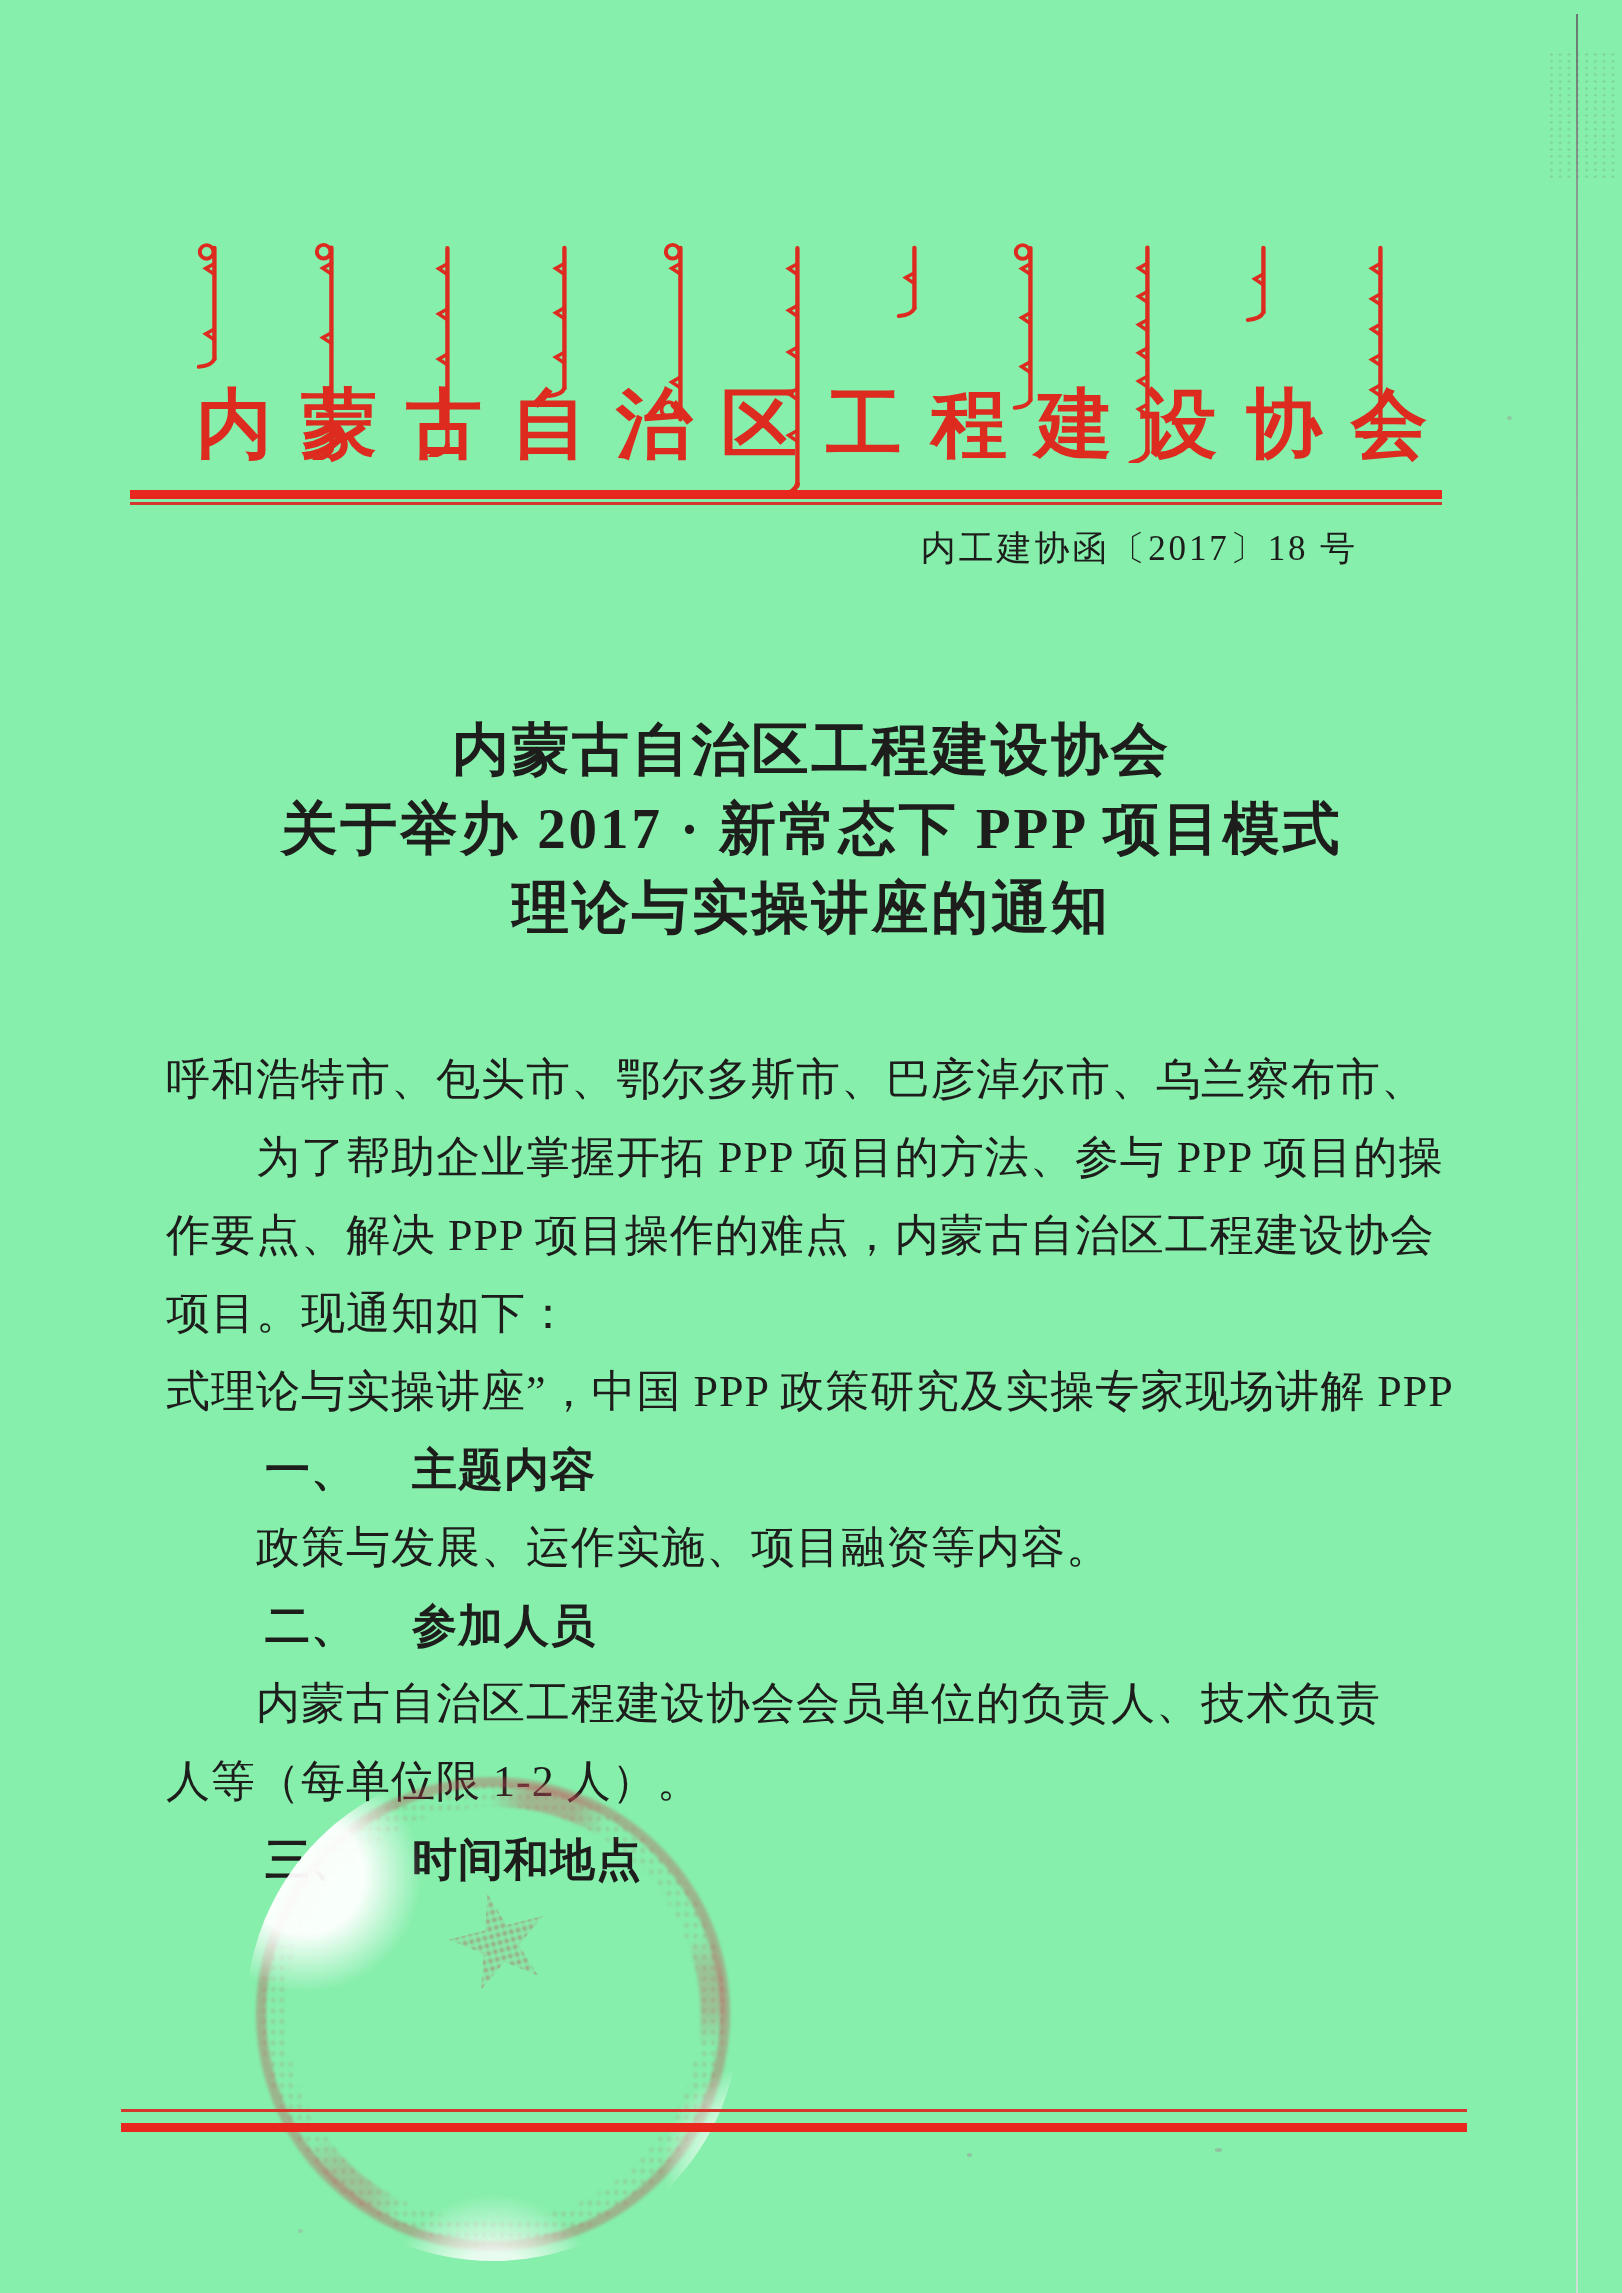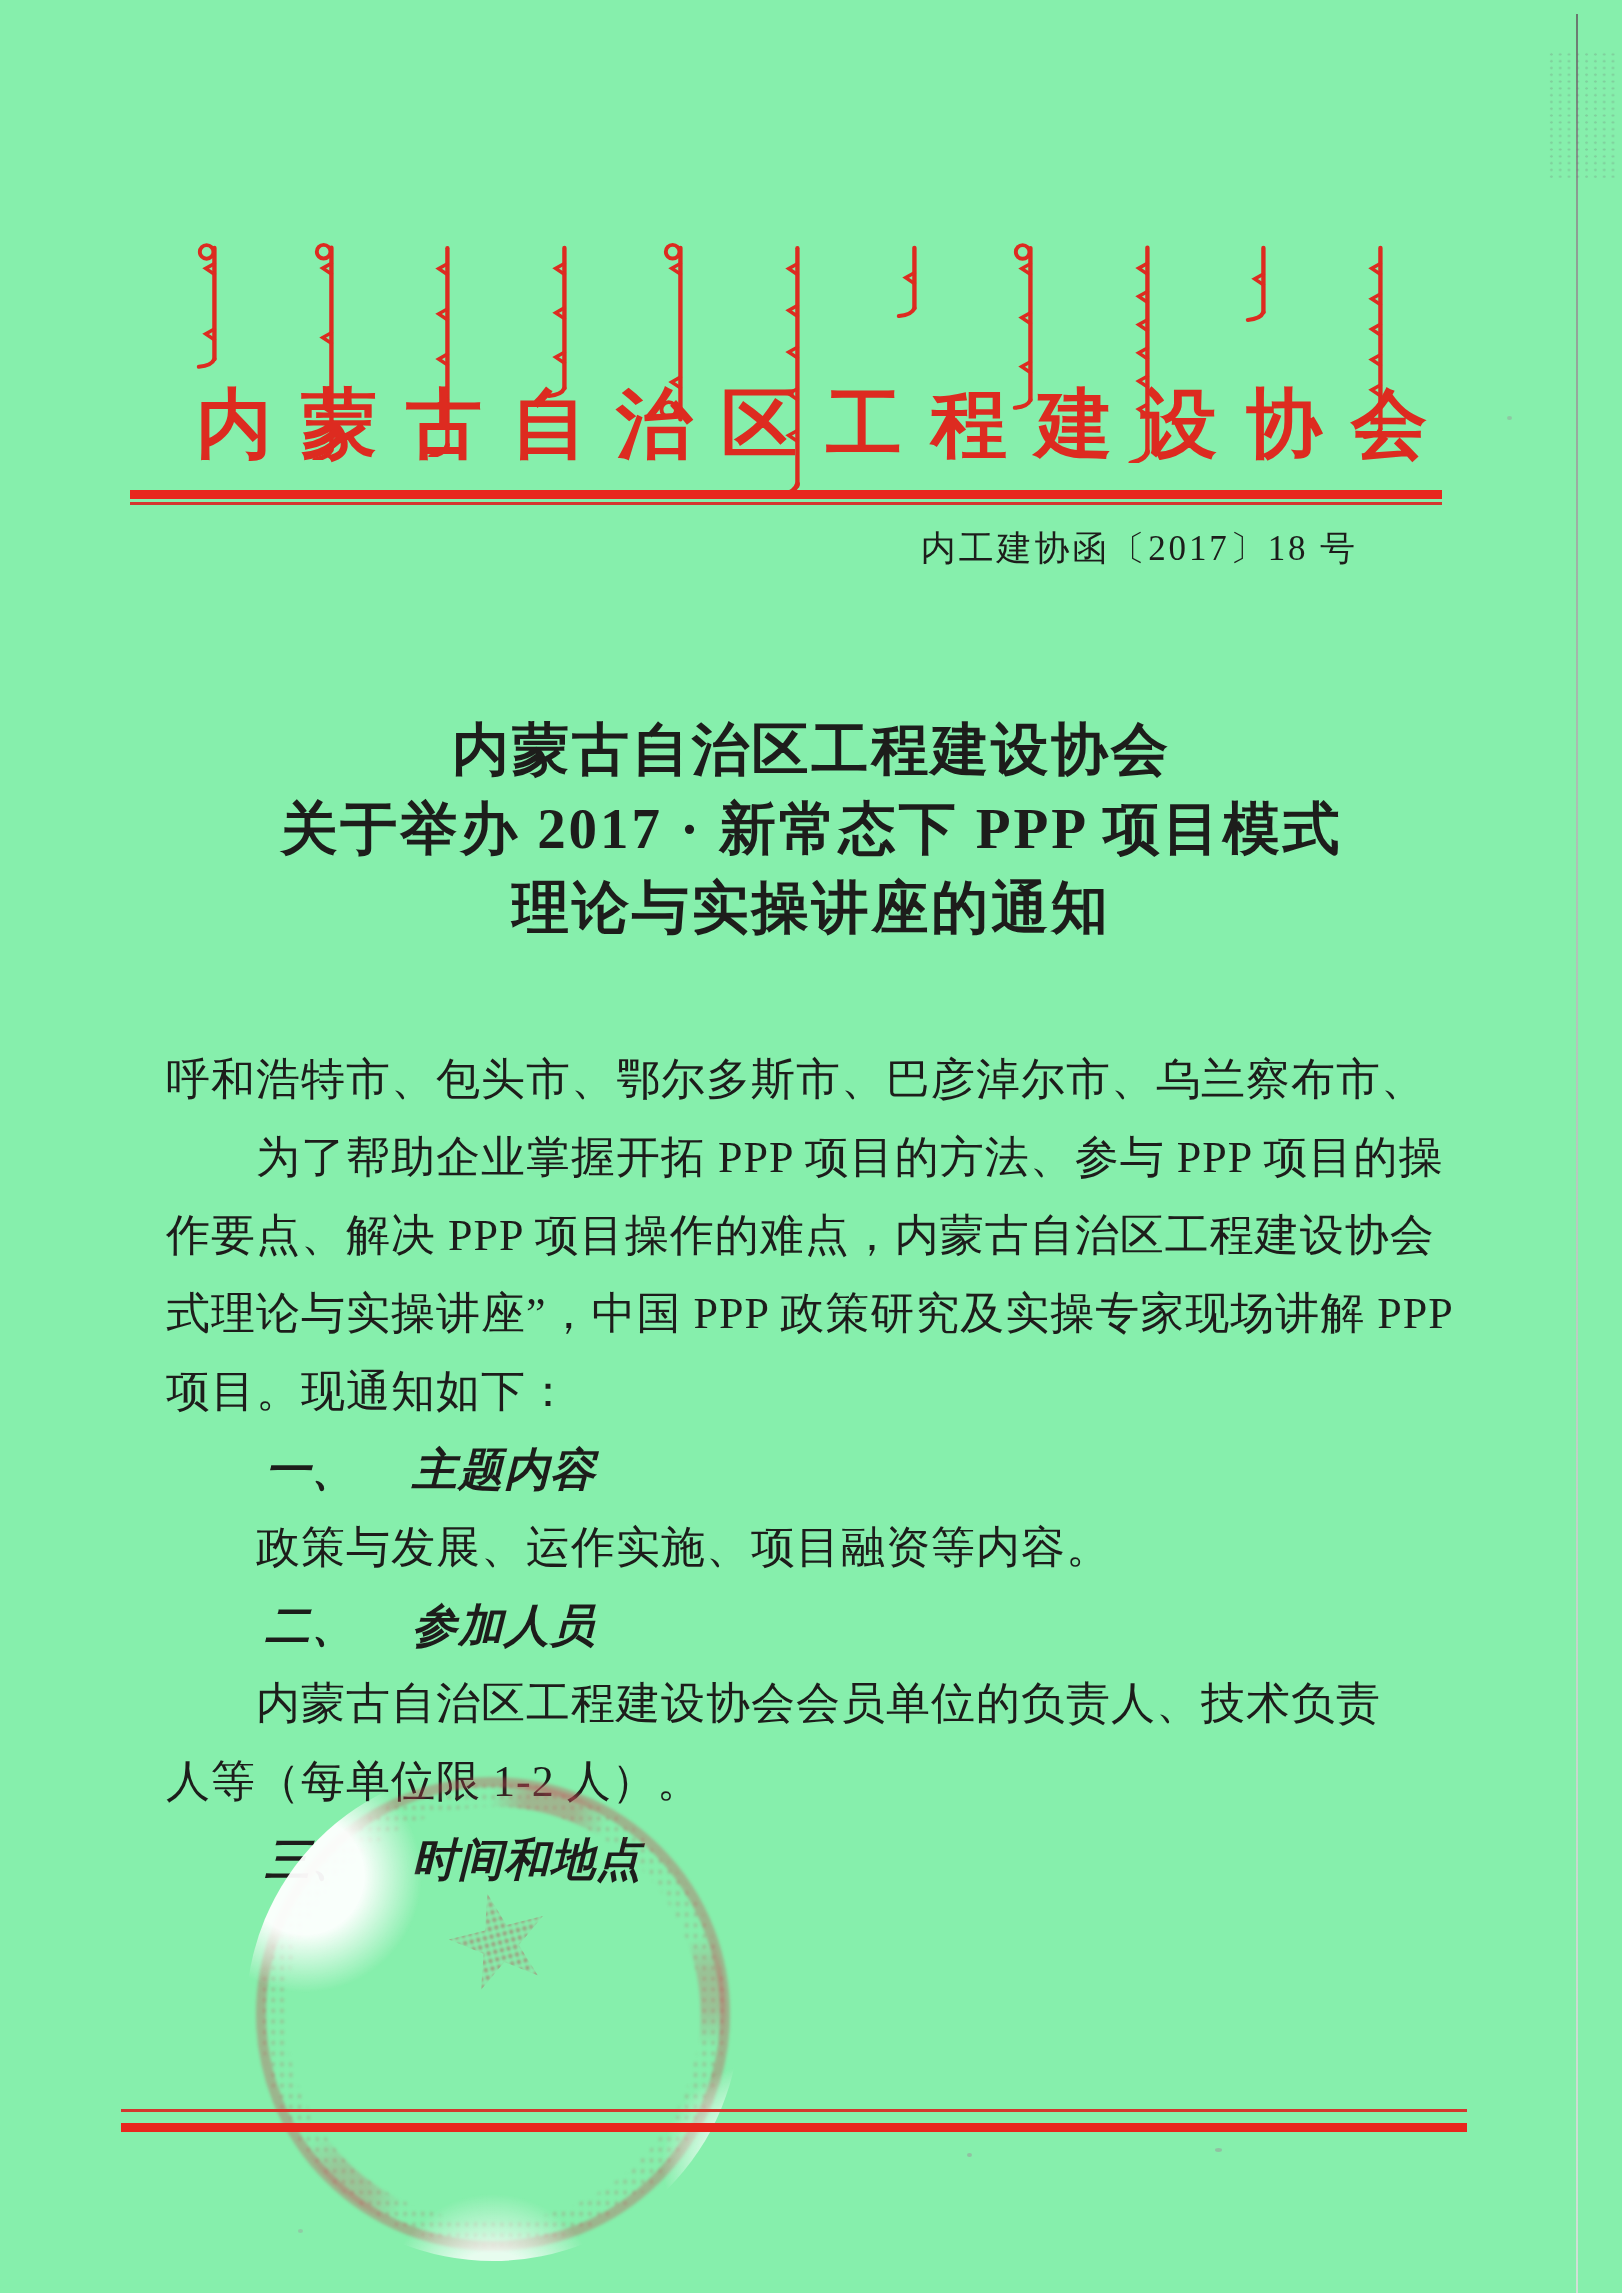--- a/index.html
+++ b/index.html
@@ -45,21 +45,21 @@
     font-size:57px;line-height:79px;letter-spacing:2.9px;
     white-space:nowrap;
   }
   
   .body-text{
     position:absolute;left:166px;top:1041px;width:1268px;
     font-size:44px;line-height:78px;letter-spacing:1px;
   }
   .line{white-space:nowrap;height:78px;}
   .line.indent{text-indent:90px;}
-  .line.heading{font-family:"Liberation Sans","DejaVu Sans",sans-serif;font-weight:bold;padding-left:99px;font-size:45px;font-style:italic;}
+  .line.heading{font-family:"Liberation Sans","DejaVu Sans",sans-serif;font-weight:bold;padding-left:99px;font-size:45px;}
   .line.heading .h-num{margin-right:55px;}
   
   .seal{position:absolute;left:256px;top:1777px;width:474px;height:474px;pointer-events:none;}
   .seal-ring{
     position:absolute;inset:0;border-radius:50%;
     border:10.7px solid rgba(198,70,82,0.34);
     filter:blur(1.6px);
   }
   .seal-ring::after{ 
     content:"";position:absolute;inset:-5.9px;border-radius:50%;
@@ -209,22 +209,22 @@
   <div class="doc-title">
     <div>内蒙古自治区工程建设协会</div>
     <div>关于举办 2017 · 新常态下 PPP 项目模式</div>
     <div>理论与实操讲座的通知</div>
   </div>
 
   <div class="body-text">
     <div class="line flush">呼和浩特市、包头市、鄂尔多斯市、巴彦淖尔市、乌兰察布市、</div>
     <div class="line indent">为了帮助企业掌握开拓 PPP 项目的方法、参与 PPP 项目的操</div>
     <div class="line flush">作要点、解决 PPP 项目操作的难点，内蒙古自治区工程建设协会</div>
+    <div class="line flush">项目。现通知如下：</div>
     <div class="line flush">式理论与实操讲座”，中国 PPP 政策研究及实操专家现场讲解 PPP</div>
-    <div class="line flush">项目。现通知如下：</div>
     <div class="line heading">
       <span class="h-num">一、</span><span class="h-tit">主题内容</span>
     </div>
     <div class="line indent">政策与发展、运作实施、项目融资等内容。</div>
     <div class="line heading">
       <span class="h-num">二、</span><span class="h-tit">参加人员</span>
     </div>
     <div class="line indent">内蒙古自治区工程建设协会会员单位的负责人、技术负责</div>
     <div class="line flush">人等（每单位限 1-2 人）。</div>
     <div class="line heading">

